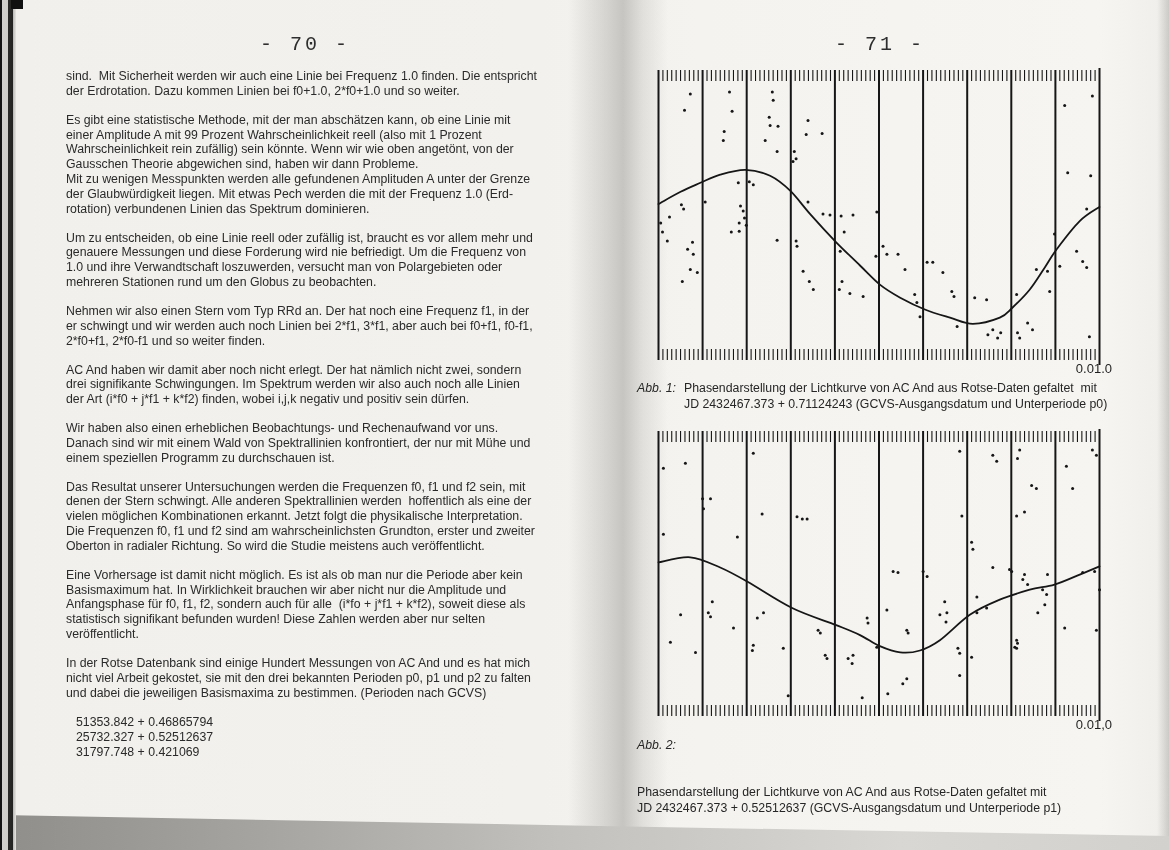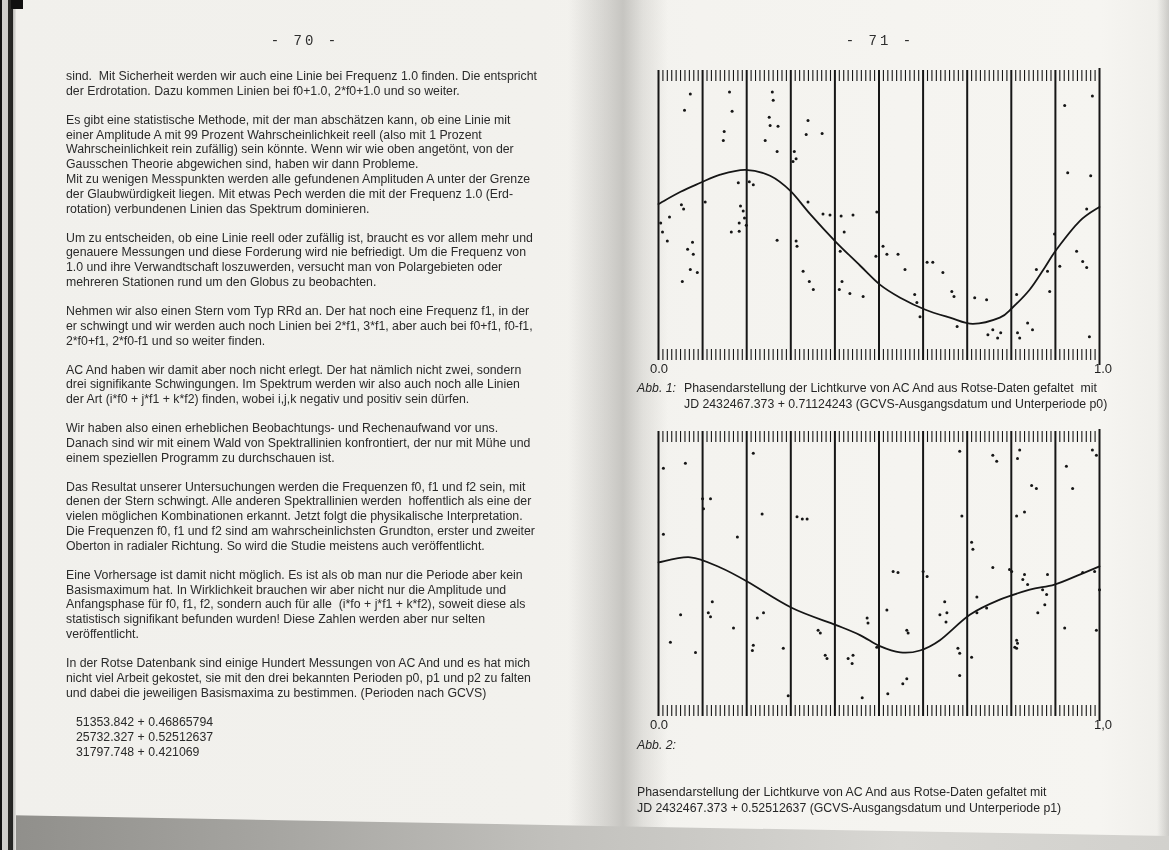--- a/index.html
+++ b/index.html
@@ -12,30 +12,30 @@
   .corner-blob{position:absolute;left:11px;top:0;width:12px;height:9px;background:#101010;}
   .fold-shadow{position:absolute;left:568px;top:0;width:100px;height:100%;
         background:linear-gradient(90deg,rgba(70,68,64,0) 0%,rgba(70,68,64,0.18) 40%,rgba(70,68,64,0.26) 55%,rgba(90,88,84,0.12) 75%,rgba(70,68,64,0) 100%);}
   .right-edge{position:absolute;right:0;top:0;width:12px;height:100%;
         background:linear-gradient(270deg,rgba(40,40,38,0.18),rgba(40,40,38,0));}
   .bottom-shadow{position:absolute;left:0;top:0;width:1169px;height:850px;
         clip-path:polygon(0 815px,600px 826px,1169px 836px,1169px 850px,0 850px);
         background:linear-gradient(90deg,#8f8e8a 0,#a5a4a0 260px,#c2c1bd 560px,#d8d7d3 900px,#d2d1cd 1169px);}
   
   .page-header{position:absolute;top:33px;font-family:"Liberation Mono",monospace;
-        font-size:14px;letter-spacing:3px;color:#2e2e2e;text-align:center;width:160px;}
+        font-size:20px;letter-spacing:3px;color:#2e2e2e;text-align:center;width:160px;}
   .hdr-left{left:225px;} .hdr-right{left:800px;}
   .body-text{position:absolute;left:66px;top:69px;width:514px;
         font-size:12.3px;line-height:14.8px;}
   .body-text p{margin:0 0 14.2px 0;white-space:pre-wrap;}
   .periods{margin-top:9px;padding-left:10px;}
   .periods div{line-height:15px;white-space:pre;}
   
   svg.chart{position:absolute;overflow:visible;}
-  .xlabels{position:absolute;left:650px;width:462px;display:flex;justify-content:space-between;
+  .xlabels{position:absolute;left:650px;width:462px;display:flex;justify-content:flex-end;
         font-size:13px;color:#1f1f1f;}
   .caption{position:absolute;left:637px;width:505px;display:flex;
         font-size:12.3px;line-height:15.6px;color:#262626;}
   .cap-label{flex:0 0 47px;white-space:pre;font-style:italic;}
   .cap-text{white-space:pre-wrap;}
 </style>
 </head>
 <body>
 
 <div class="scan">

